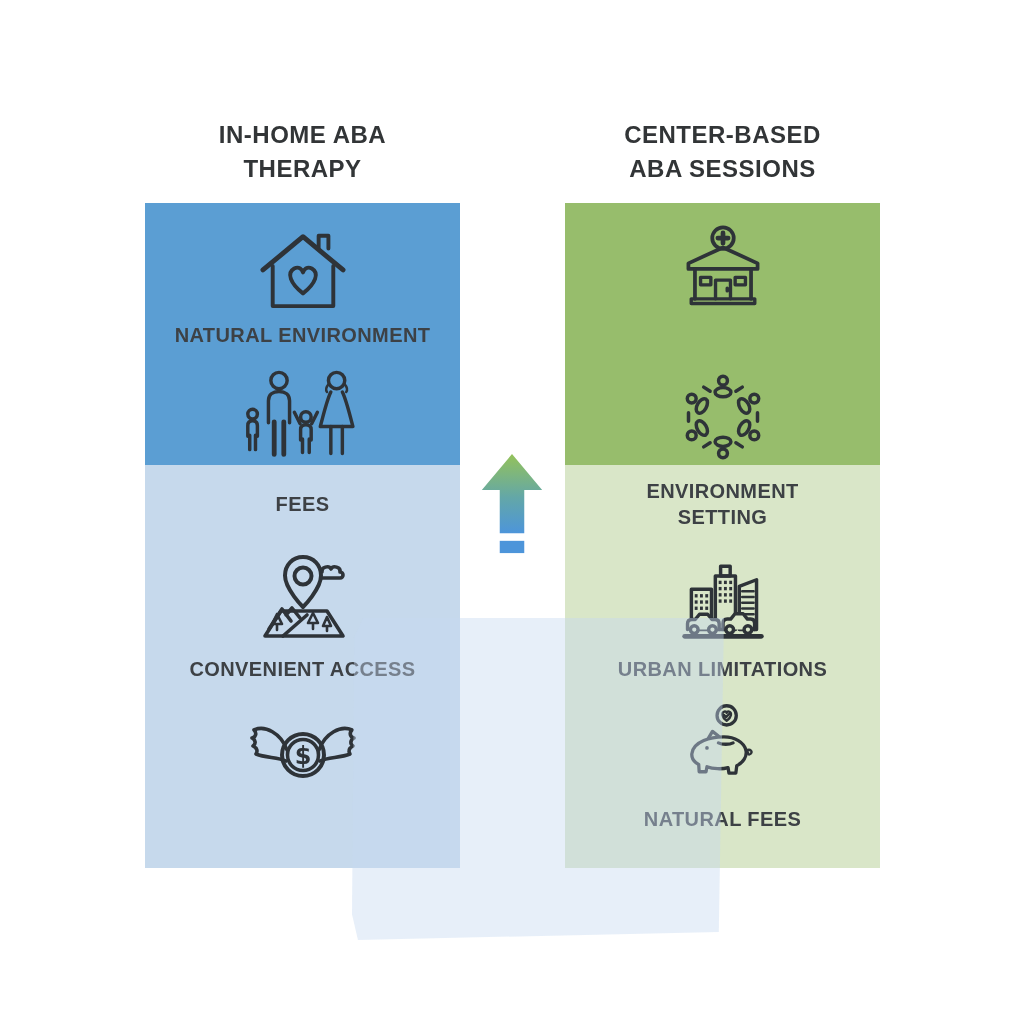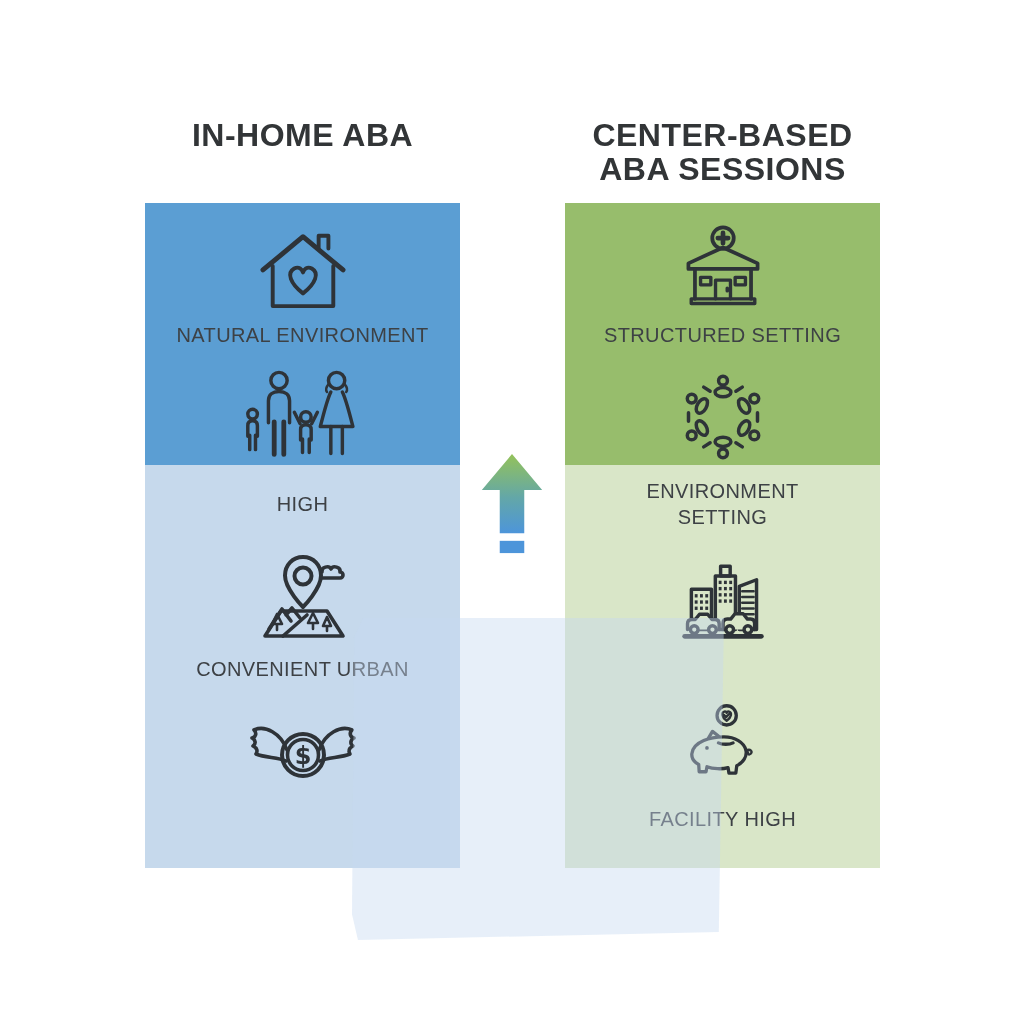--- a/index.html
+++ b/index.html
@@ -2,39 +2,39 @@
 <html style="--left-top: #5b9ed3; --left-bottom: #c6d9ec; --right-top: #97bd6c; --right-bottom: #d9e6c8; --arrow-green: #94c25a; --arrow-blue: #4d95da; --icon-stroke: #2e3338; --title-text: #323537; --label-text: #3d4145; --watermark: rgba(198,218,240,0.42);"><head>
 <meta charset="utf-8">
 <style>
   html,body{margin:0;padding:0;background:#fff;}
   #canvas{
     position:relative;width:1024px;height:1024px;background:#fff;overflow:hidden;
     font-family:"Liberation Sans", sans-serif;
   }
   .col-title{
     position:absolute;top:118px;width:315px;text-align:center;
-    font-size:32px;line-height:34px;font-weight:700;letter-spacing:.5px;
+    font-size:24px;line-height:34px;font-weight:700;letter-spacing:.5px;
     color:#323537;
   }
   #title-left{left:145px;}
   #title-right{left:565px;}
   .column{position:absolute;top:203px;width:315px;height:665px;}
   #col-left{left:145px;}
   #col-right{left:565px;}
   .col-top{position:absolute;left:0;top:0;width:100%;height:262px;}
   .col-bottom{position:absolute;left:0;top:262px;width:100%;height:403px;}
   #col-left .col-top{background:var(--left-top,#5b9ed3);}
   #col-left .col-bottom{background:var(--left-bottom,#c6d9ec);}
   #col-right .col-top{background:var(--right-top,#97bd6c);}
   #col-right .col-bottom{background:var(--right-bottom,#d9e6c8);}
   .icon-box{position:absolute;left:0;width:100%;display:flex;justify-content:center;align-items:center;}
   .label-box{
     position:absolute;left:0;width:100%;display:flex;flex-direction:column;
     justify-content:center;align-items:center;text-align:center;
-    font-size:20px;line-height:26px;font-weight:400;letter-spacing:.4px;
+    font-size:20px;line-height:26px;font-weight:700;letter-spacing:.4px;
     color:#3d4145;
   }
   
   .slot1-icon{top:22px;height:86px;}
   .slot1-label{top:112px;height:40px;}
   .slot2-icon{top:166px;height:96px;}
   .slot2-label{top:272px;height:58px;}
   .slot3-icon{top:348px;height:92px;}
   .slot3-label{top:446px;height:40px;}
   .slot4-icon{top:500px;height:88px;}
@@ -50,20 +50,21 @@
     pointer-events:none;
   }
 </style>
 </head>
 <body>
 
 <div id="canvas">
 
   <div class="col-title" id="title-left">
     <div>IN-HOME ABA</div>
+    <div>THERAPY</div>
   </div>
   <div class="col-title" id="title-right">
     <div>CENTER-BASED</div>
     <div>ABA SESSIONS</div>
   </div>
 
   <div class="column" id="col-left">
     <div class="col-top"></div>
     <div class="col-bottom"></div>
 
@@ -92,38 +93,38 @@
         <path class="stroke sw36" d="M56 45 L62 57 M80 45 L74 57"></path>
         <path class="stroke sw36" d="M62.5 74 V63 C62.5 59.5 64.5 58 68 58 C71.5 58 73.5 59.5 73.5 63 V74"></path>
         <path class="stroke sw36" d="M64.5 73 V87 M71.5 73 V87"></path>
         <circle class="stroke sw36" cx="100" cy="12" r="8.5"></circle>
         <path class="stroke sw26" d="M91.5 16 C89 19 88.5 22 90 24 M108.5 16 C111 19 111.5 22 110 24"></path>
         <path class="stroke sw36" d="M94 24 C90 32 87 45 83 60 H117 C113 45 110 32 106 24"></path>
         <path class="stroke sw36" d="M94 60 V88 M106 60 V88"></path>
       </svg>
     </div>
     <div class="label-box slot2-label">
-      <span>HIGH</span>
+      <span>FEES</span>
     </div>
 
     <div class="icon-box slot3-icon">
       <svg width="100" height="92" viewBox="0 0 100 92">
         <path class="stroke sw36" d="M69 27 c-4 0 -4 -6 0 -6 c-1 -5 7 -7 9 -3 c2 -4 10 -2 9 3 c4 0 4 6 0 6 z"></path>
         <path class="stroke sw36" d="M12 85 L28 60 H74 L90 85 Z"></path>
         <path class="stroke sw36" d="M16 78 L29 58 L38 70 M33 64 L39 57 L47 67"></path>
         <path class="stroke sw26" d="M24 63 L19 73 H29 Z M24 73 V79"></path>
         <path class="stroke sw26" d="M60 62 L55 72 H65 Z M60 72 V78"></path>
         <path class="stroke sw26" d="M74 66 L70 75 H78 Z M74 75 V80"></path>
         <path class="stroke sw36" d="M30 85 L54 64"></path>
         <path class="stroke" style="fill:#c6d9ec" d="M50 6 C39.5 6 32 14 32 24.5 C32 38 50 56 50 56 C50 56 68 38 68 24.5 C68 14 60.5 6 50 6 Z"></path>
         <circle class="stroke" cx="50" cy="25" r="8.5"></circle>
       </svg>
     </div>
     <div class="label-box slot3-label">
-      <span>CONVENIENT URBAN</span>
+      <span>CONVENIENT ACCESS</span>
       <span></span>
     </div>
 
     <div class="icon-box slot4-icon">
       <svg width="112" height="82" viewBox="0 0 112 82">
         <path class="stroke sw36" d="M40 44 C34 27 18 19 7 24 C10 27 9 31 5 32 C9 34 9 38 6 40 C10 42 11 45 9 48 C19 52 31 51 39 55"></path>
         <path class="stroke sw36" d="M72 44 C78 27 94 19 105 24 C102 27 103 31 107 32 C103 34 103 38 106 40 C102 42 101 45 103 48 C93 52 81 51 73 55"></path>
         <circle class="stroke" cx="56" cy="49" r="21"></circle>
         <circle class="stroke sw36" cx="56" cy="49" r="15.5"></circle>
         <text x="56" y="57.5" text-anchor="middle" font-size="24" font-weight="bold" fill="#2e3338" font-family="DejaVu Sans, sans-serif">$</text>
@@ -139,24 +140,20 @@
       <svg width="104" height="86" viewBox="0 0 100 92">
         <circle class="stroke" cx="50" cy="14" r="11.5"></circle>
         <path class="stroke sw5" d="M50 8.5 V19.5 M44.5 14 H55.5"></path>
         <path class="stroke" d="M13 47 V41 L50 24 L87 41 V47 Z"></path>
         <path class="stroke" d="M20 47 V79 M80 47 V79"></path>
         <path class="stroke sw36" d="M16 79 H84 V84 H16 Z"></path>
         <path class="stroke sw36" d="M42 79 V59 H58 V79 M54.5 67.5 V70.5"></path>
         <rect class="stroke sw36" x="26" y="56" width="11" height="8"></rect>
         <rect class="stroke sw36" x="63" y="56" width="11" height="8"></rect>
       </svg>
-    </div>
-    <div class="label-box slot1-label">
-      <span>STRUCTURED SETTING</span>
-      <span></span>
     </div>
 
     <div class="icon-box slot2-icon">
       <svg width="92" height="96" viewBox="0 0 100 100">
         <circle class="stroke sw38" cx="50" cy="10.5" r="4.8"></circle>
           <ellipse class="stroke sw38" cx="50" cy="23" rx="8.6" ry="5"></ellipse>
         <circle class="stroke sw38" cx="50" cy="89.5" r="4.8"></circle>
           <ellipse class="stroke sw38" cx="50" cy="77" rx="8.6" ry="5"></ellipse>
         <circle class="stroke sw38" cx="84" cy="30" r="4.8"></circle>
           <ellipse class="stroke sw38" cx="73" cy="38" rx="8.6" ry="5" transform="rotate(60 73 38)"></ellipse>
@@ -206,35 +203,39 @@
         </g>
         <path class="stroke sw36" style="fill:#d9e6c8" d="M13 82 V76 C13 73 15 71.5 17.5 71.5 H21 L25.5 66 H34 L38.5 71.5 H42 C44.5 71.5 46 73 46 76 V82"></path>
         <circle class="stroke sw36" style="fill:#d9e6c8" cx="20" cy="82" r="4"></circle>
           <circle class="stroke sw36" style="fill:#d9e6c8" cx="39" cy="82" r="4"></circle>
         <path class="stroke sw36" style="fill:#d9e6c8" d="M50 82 V75.5 C50 72.5 52 71 54.5 71 H58 L62.5 65.5 H71 L75.5 71 H79 C81.5 71 83 72.5 83 75.5 V82"></path>
         <circle class="stroke sw36" style="fill:#d9e6c8" cx="57" cy="82" r="4"></circle>
           <circle class="stroke sw36" style="fill:#d9e6c8" cx="76" cy="82" r="4"></circle>
         <path class="stroke sw5" d="M10 89 H90"></path>
       </svg>
     </div>
+    <div class="label-box slot3-label">
+      <span>URBAN LIMITATIONS</span>
+      <span></span>
+    </div>
 
     <div class="icon-box slot4-icon">
       <svg width="96" height="88" viewBox="0 0 100 96">
         <circle class="stroke sw36" cx="54" cy="13.5" r="10.5"></circle>
         <path class="stroke sw26" d="M54 19.5 C48.5 15.5 48 10.5 51.5 9.3 C53 8.8 54 10 54 11 C54 10 55 8.8 56.5 9.3 C60 10.5 59.5 15.5 54 19.5 Z"></path>
         <path class="stroke sw26" d="M51 13 L53.4 15.4 L57.5 11.2"></path>
         <path class="stroke sw36" d="M29 41 C22 44 16.5 49 16 55.5 C15.6 60.5 18.5 64.5 23.5 67 L24 75 H31.5 L32.5 69.5 C39 72 49 72.5 55.5 70.5 L56.5 76.5 H64 L65 68.5 C72 65 76.5 58.5 75 51.5 C73 43 63 37 51 37 C42.5 37 34.5 38.5 29 41 Z"></path>
         <path class="stroke sw36" d="M34 38.5 L38.5 31 L45 36"></path>
         <circle cx="32.5" cy="49" r="2" fill="#2e3338"></circle>
         <path class="stroke sw36" d="M45 43.5 C49 45.5 57 45.5 61 43.5"></path>
         <path class="stroke sw26" d="M75 52 C80 49.5 83 53 80 55.5 C78 57 76.3 55 77.3 53.6"></path>
       </svg>
     </div>
     <div class="label-box slot4-label">
-      <span>FACILITY HIGH</span>
+      <span>NATURAL FEES</span>
       <span></span>
     </div>
   </div>
 
   <div id="arrow">
     <svg width="66" height="106" viewBox="0 0 70 112">
       <defs>
         <linearGradient id="ag" x1="0" y1="0" x2="0" y2="1">
           <stop offset="0" stop-color="#94c25a"></stop>
           <stop offset="0.55" stop-color="#63a7a8"></stop>

